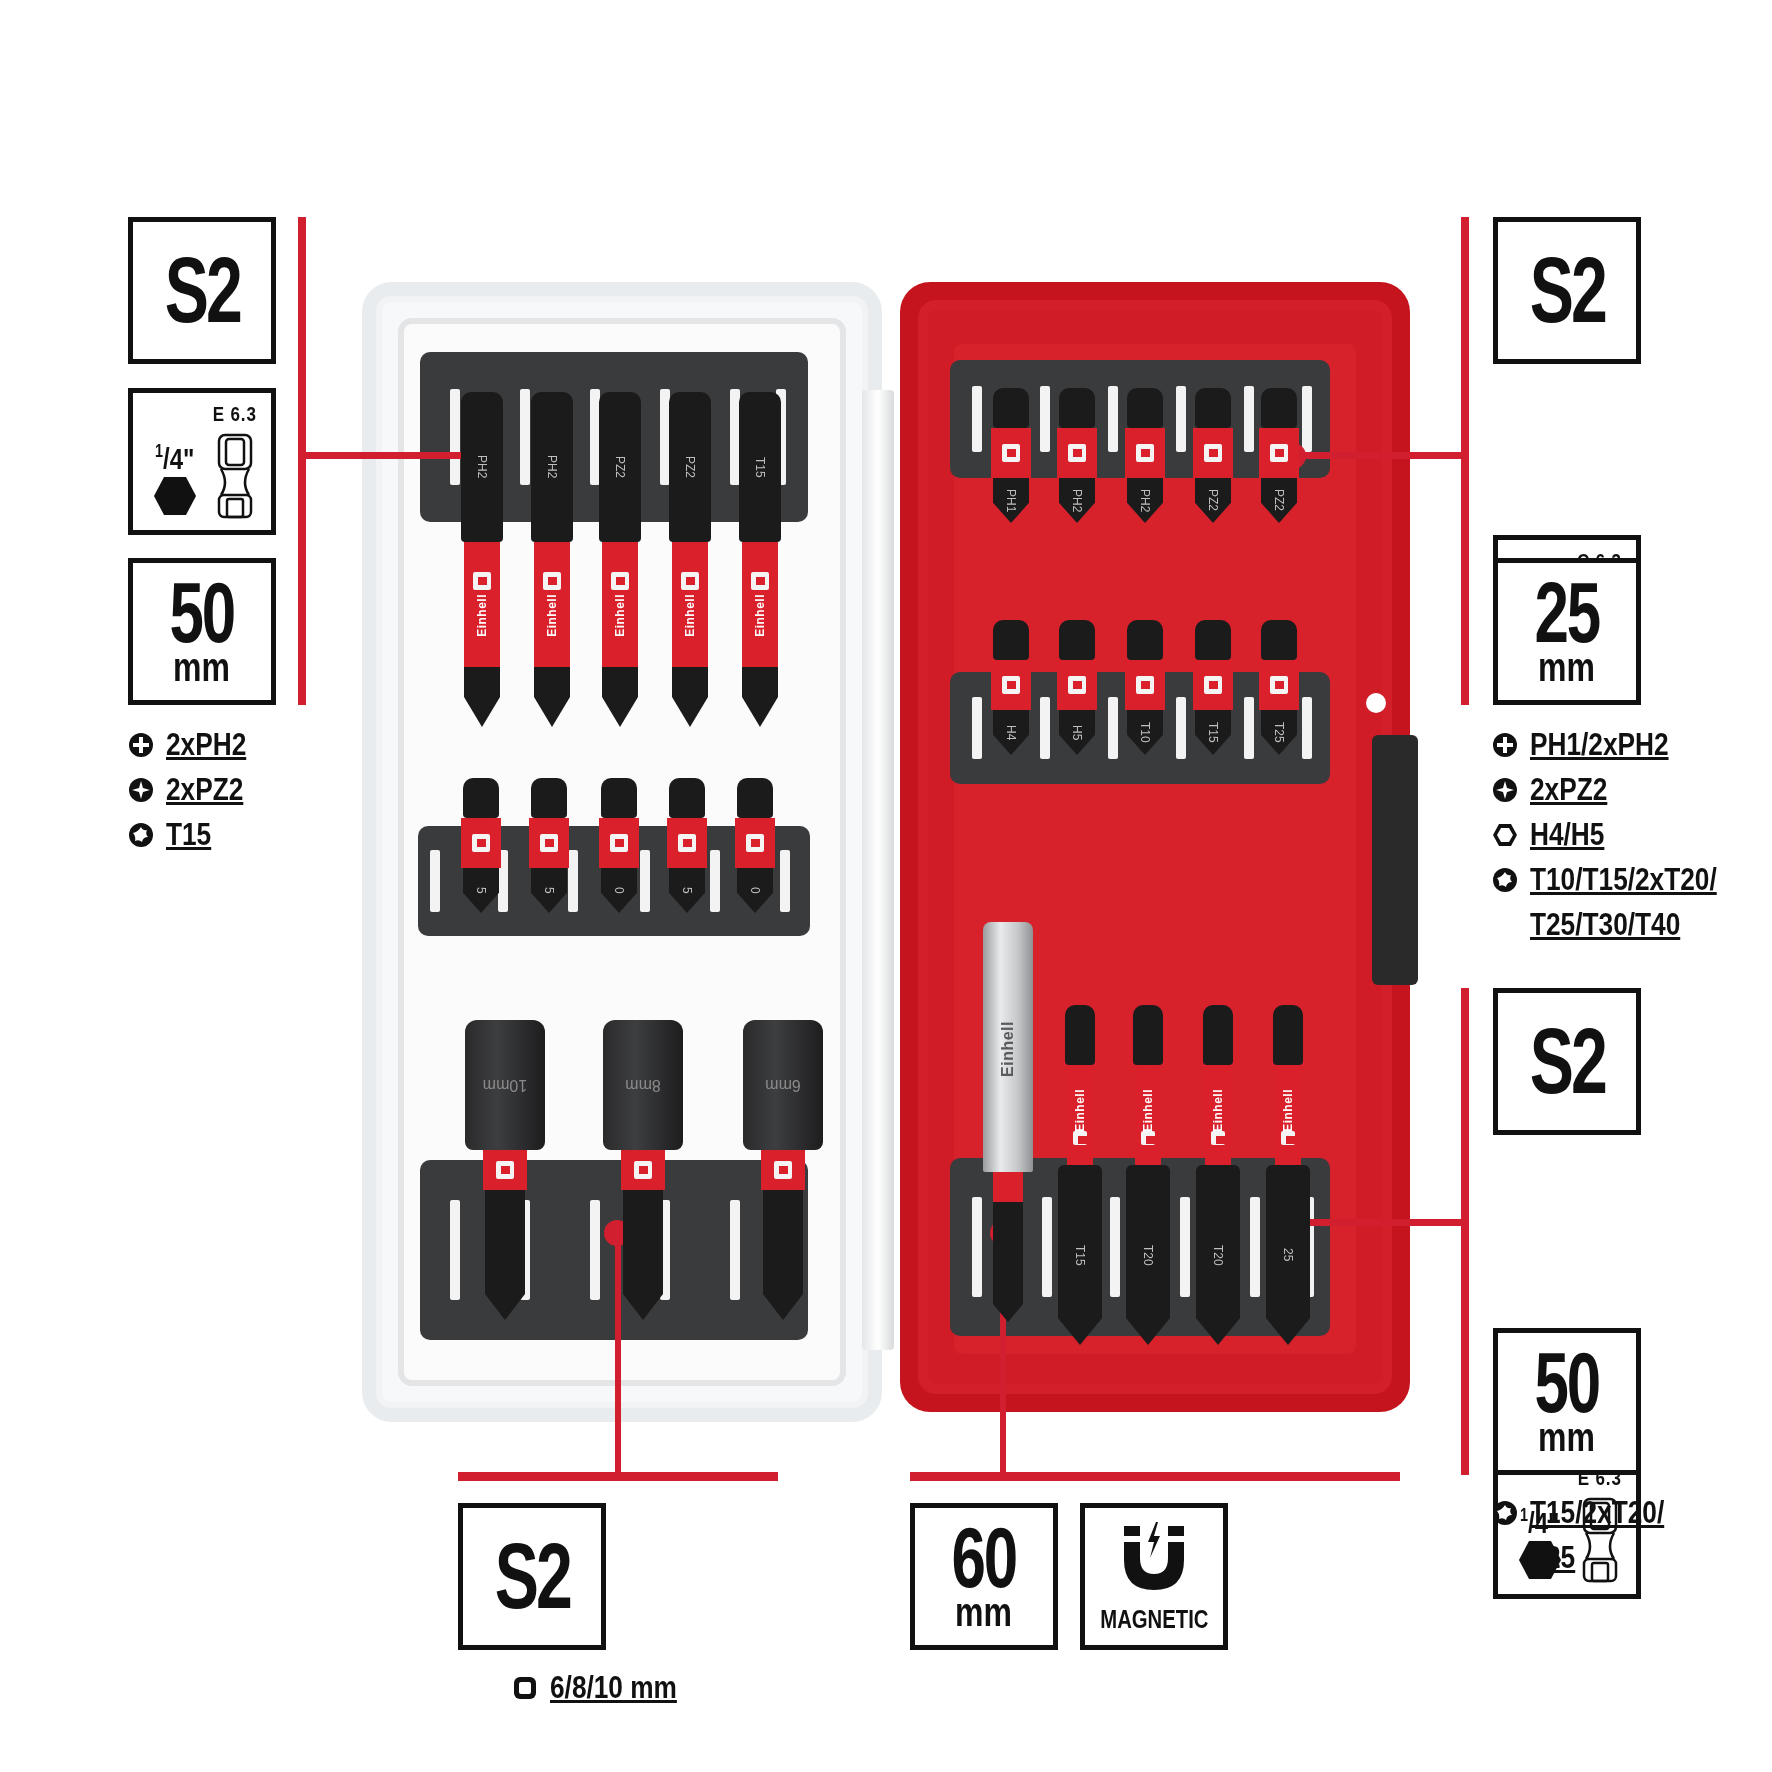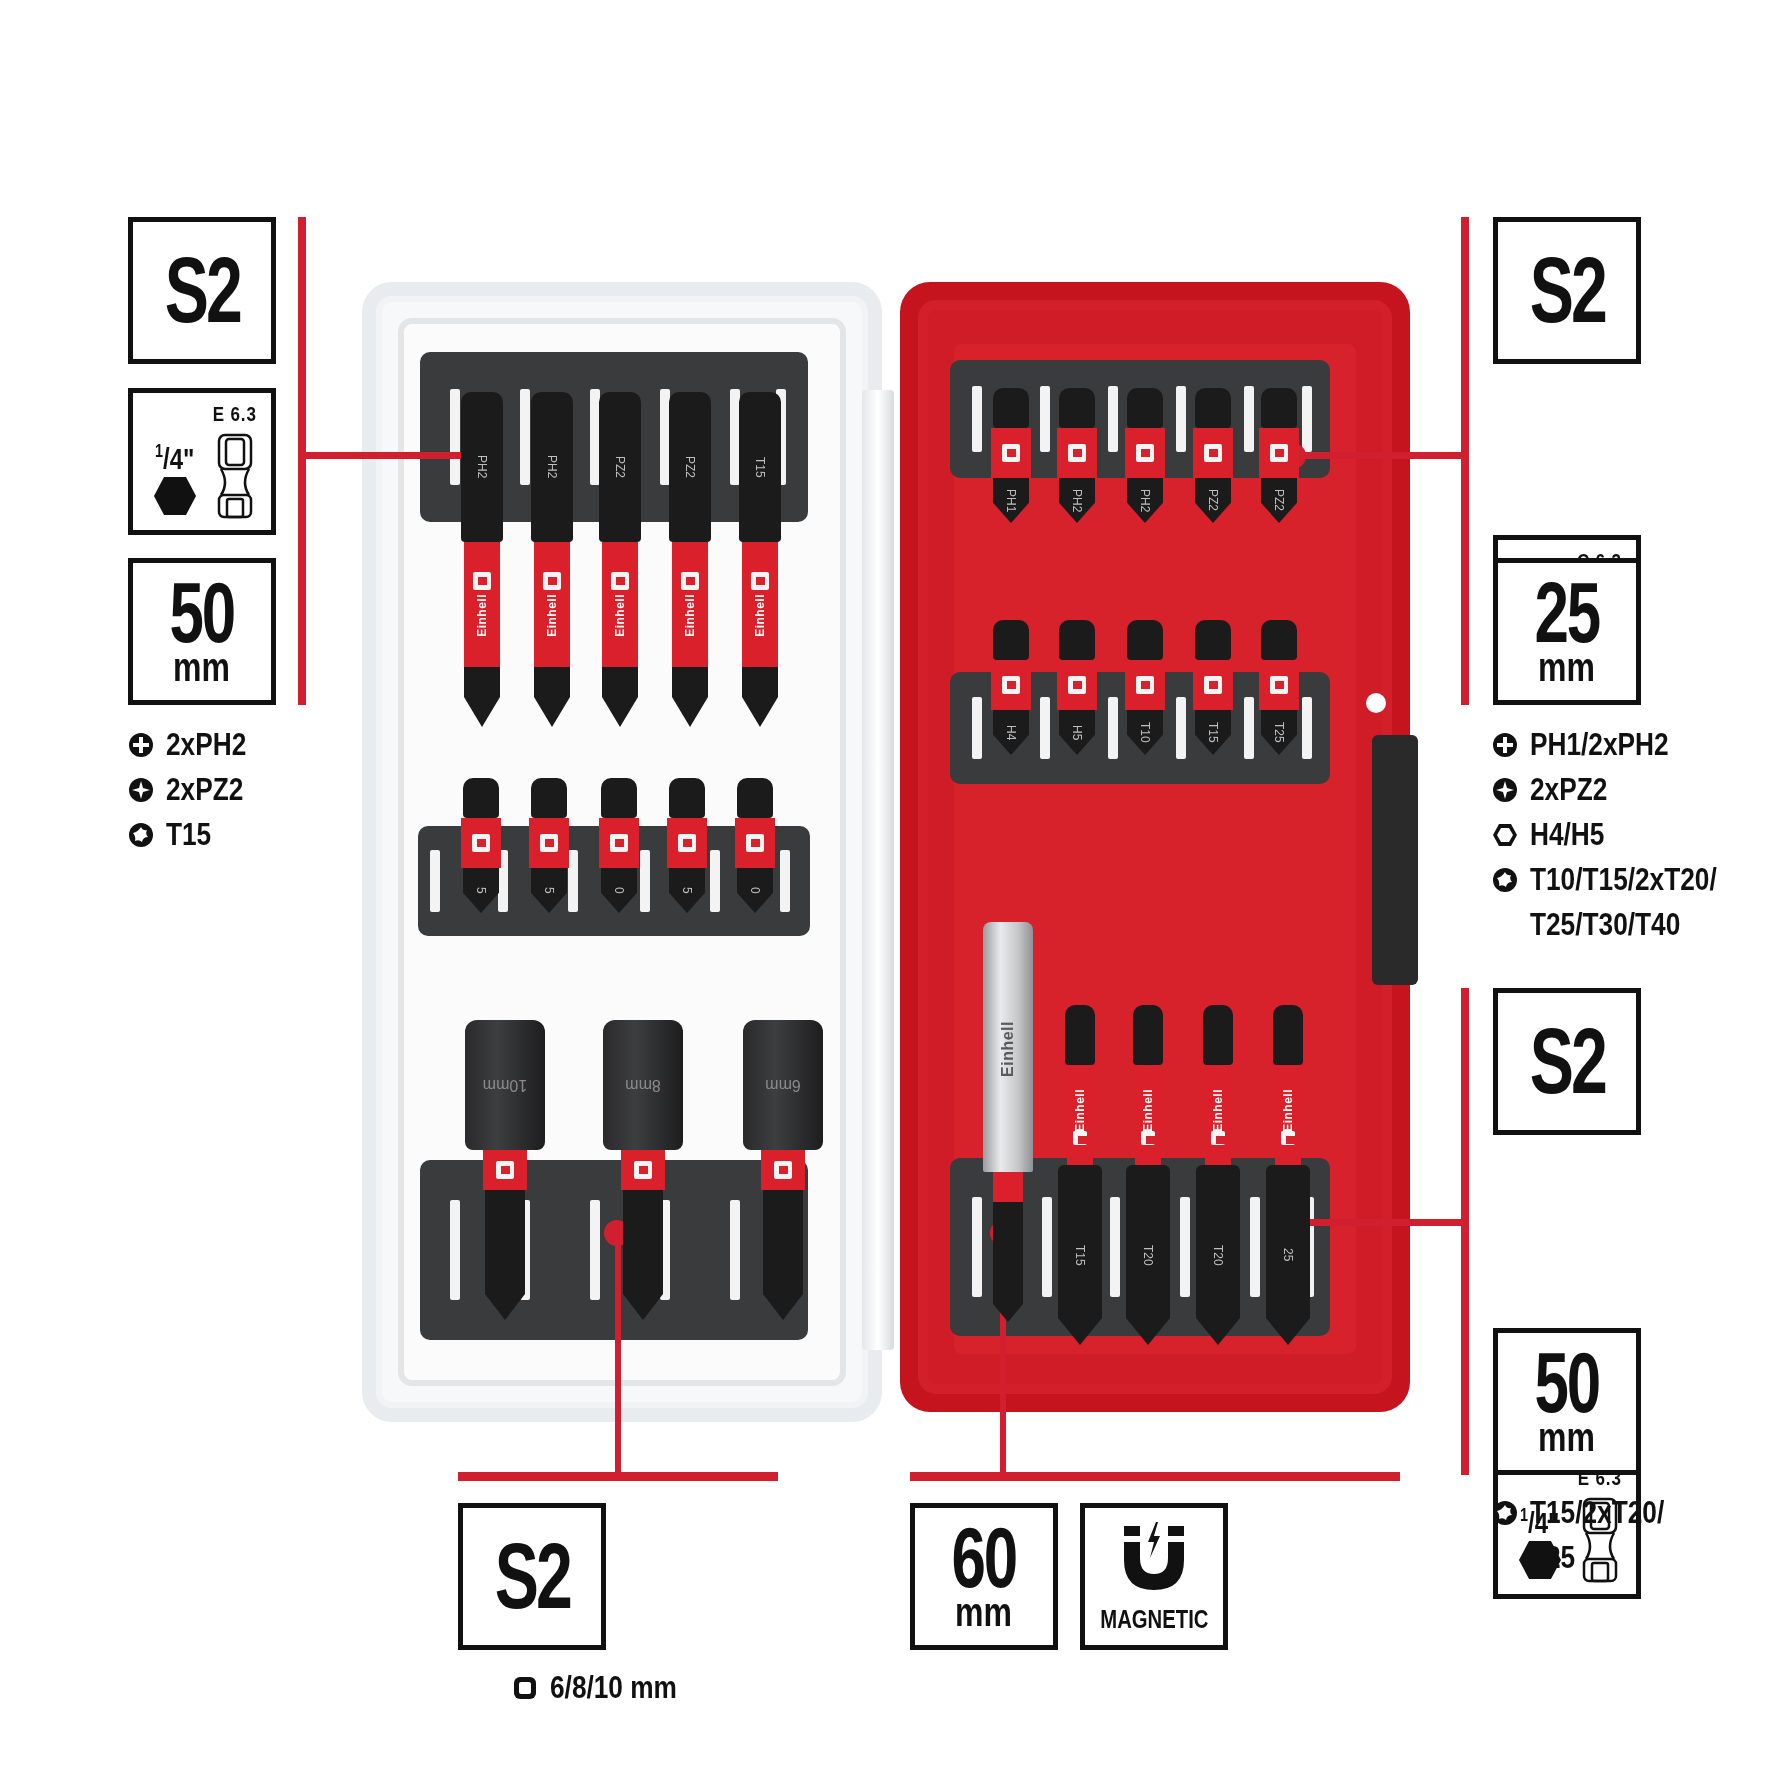--- a/index.html
+++ b/index.html
@@ -19,21 +19,21 @@
   .hex-box .quarter sup { font-size: 18px; vertical-align: 12px; }
   .hex-box .hex { position: absolute; left: 20px; bottom: 14px; }
   .hex-box .shank { position: absolute; right: 16px; top: 38px; }
 
   
   .red { background: #d21f30; position: absolute; }
   .dot { position: absolute; width: 26px; height: 26px; border-radius: 50%; background: #d21f30; }
 
   
   .bit-list { position: absolute; }
-  .bit-item { display: flex; align-items: center; height: 45px; font-weight: 700; font-size: 32px; letter-spacing: 0; }
+  .bit-item { display: flex; align-items: center; height: 45px; font-weight: 700; font-size: 32px; letter-spacing: 0; text-decoration: underline; }
   .bit-item .txt { display: inline-block; transform: scaleX(0.82); transform-origin: left; white-space: nowrap; }
   .bit-item .ico { width: 26px; height: 26px; margin-right: 12px; flex: none; }
   .bit-item.cont { padding-left: 38px; }
 
   
   .case-left { position: absolute; left: 362px; top: 282px; width: 520px; height: 1140px;
                border: 14px solid #e9ecee; border-radius: 30px; background: #f7f8f9;
                box-shadow: inset 0 0 0 6px #f2f3f4; }
   .case-left .inner { position: absolute; inset: 22px; border: 6px solid #e3e5e7; border-radius: 14px; background: #fbfbfc; }
   .hinge { position: absolute; left: 862px; top: 390px; width: 32px; height: 960px; background: linear-gradient(90deg,#e4e6e8,#ffffff,#d8dadc); border-radius: 4px; }

